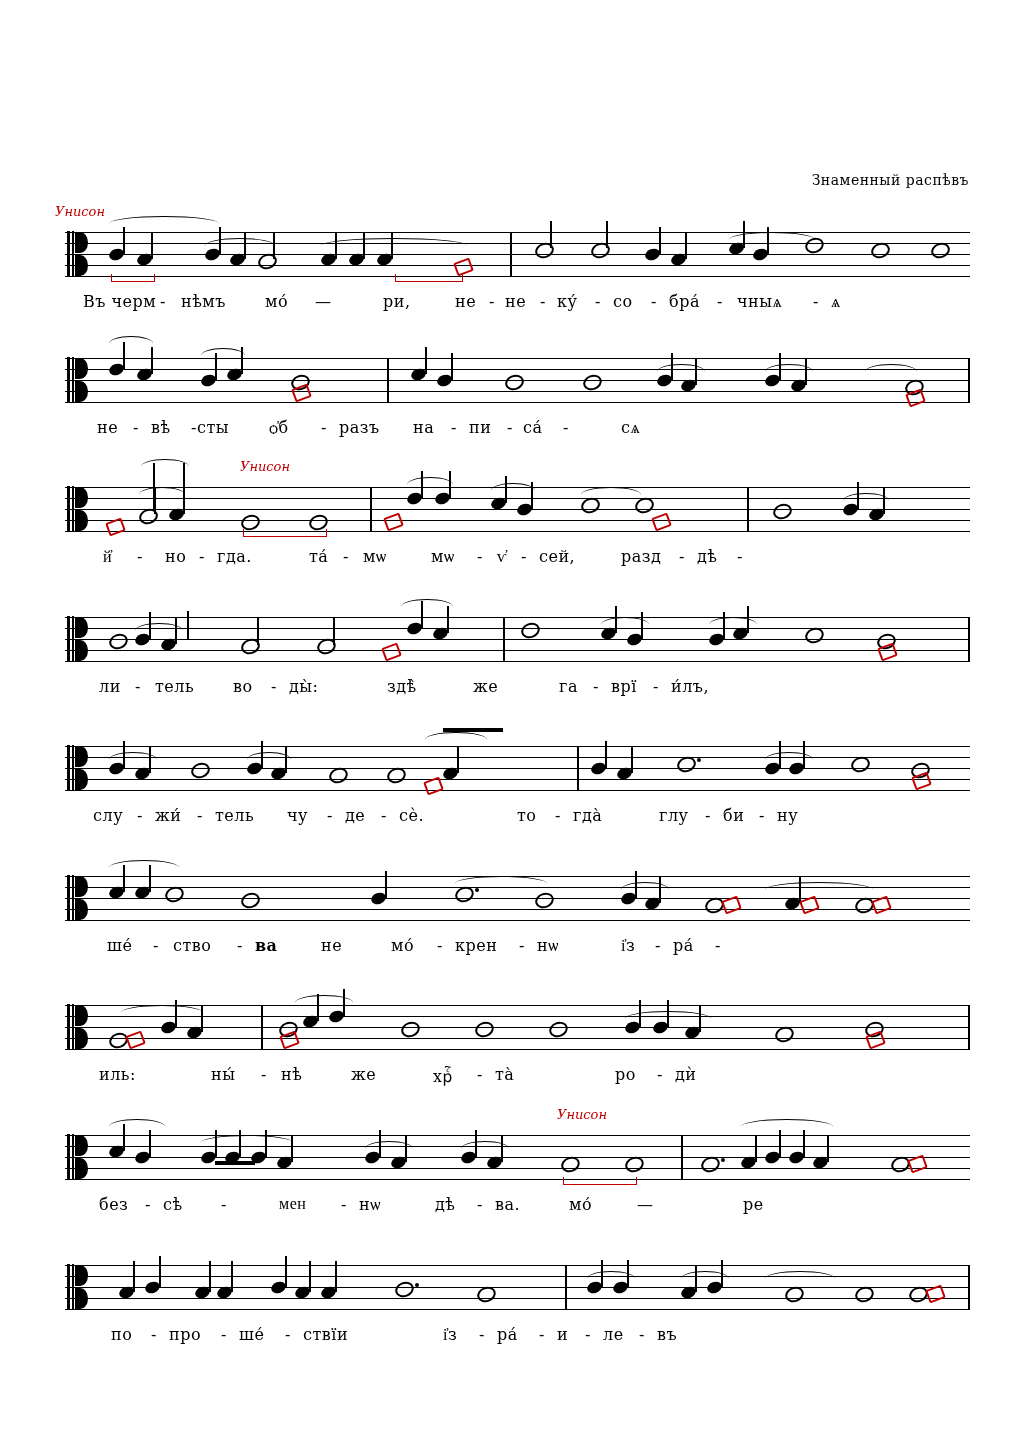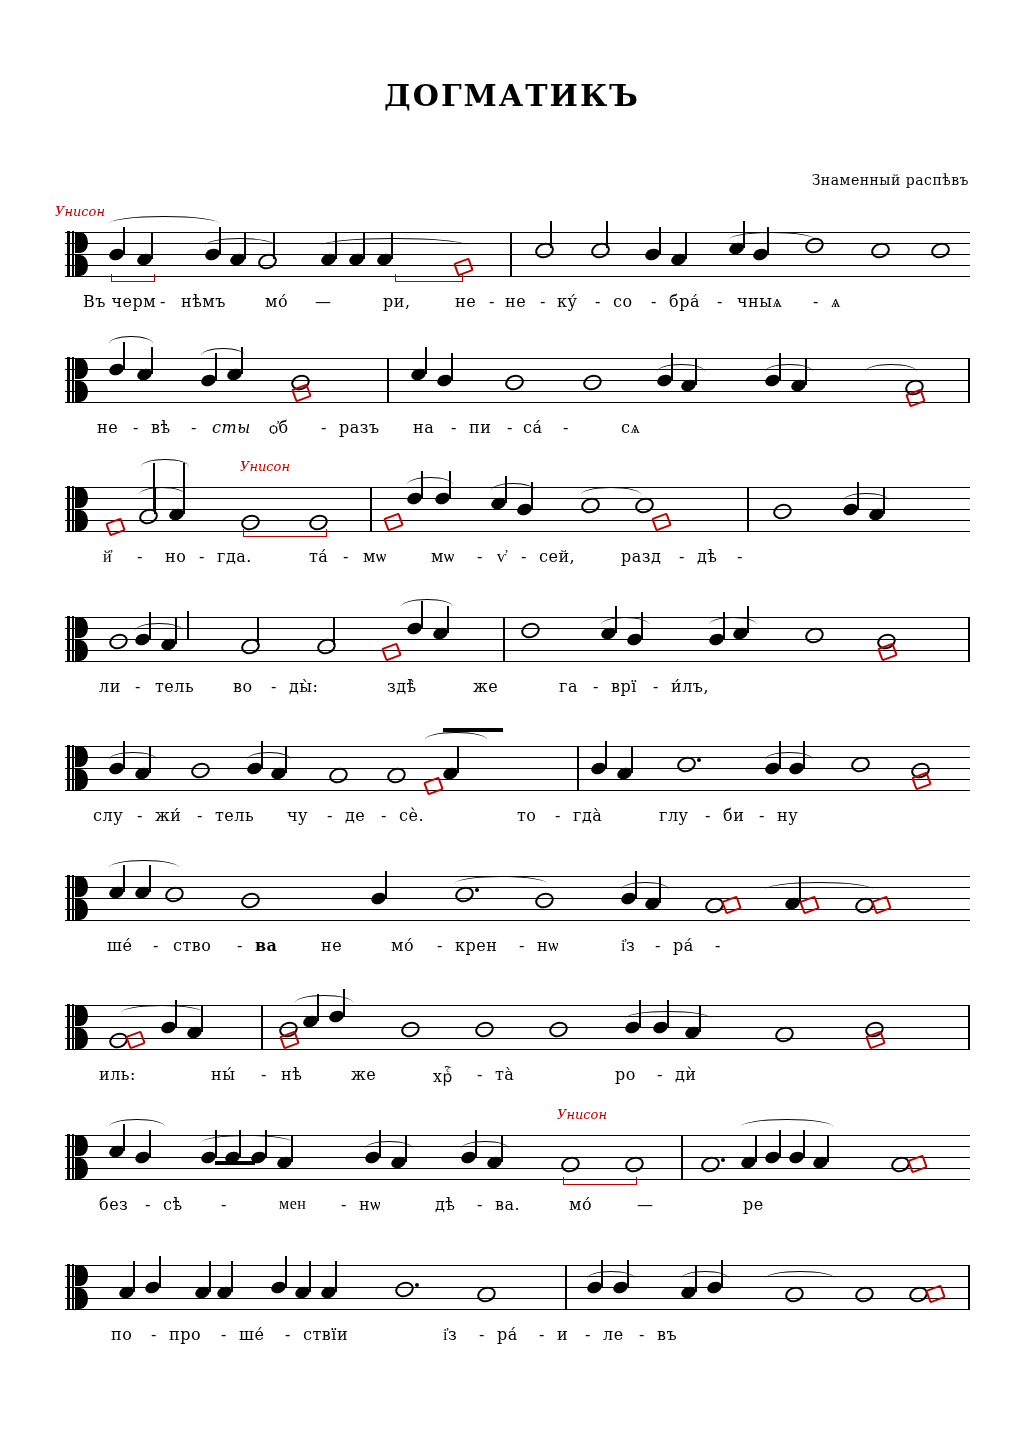--- a/index.html
+++ b/index.html
@@ -85,21 +85,20 @@
   
   .lyrics{position:absolute;width:905px;height:22px;text-align:center;}
   .lyric{position:absolute;font-family:"DejaVu Serif", serif;font-size:16px;
       white-space:nowrap;letter-spacing:0.5px;}
 </style>
 </head>
 <body>
 
 <div class="page">
 
-  <div class="title">ДОГМАТИКЪ</div>
   <div class="chant-type">Знаменный распѣвъ</div>
 
   <div class="system" style="top:232px;">
     <div class="unison-label" style="left:-10px;top:-28px;">Унисон</div>
     <div class="staff">
       <div class="line l0"></div>
         <div class="line l1"></div>
         <div class="line l2"></div>
         <div class="line l3"></div>
         <div class="line l4"></div>
@@ -224,21 +223,21 @@
       <div class="slur" style="left:592px;top:6px;width:48px;"></div>
       <div class="slur" style="left:700px;top:6px;width:48px;"></div>
       <div class="slur" style="left:800px;top:6px;width:52px;"></div>
       <div class="barline endline" style="left:903px;"></div>
     </div>
     <div class="lyrics" style="top:60px;">
         <span class="lyric" style="left: 32px;">не</span>
         <span class="lyric" style="left: 68px;">-</span>
         <span class="lyric" style="left: 86px;">вѣ</span>
         <span class="lyric" style="left: 126px;">-</span>
-        <span class="lyric" style="left: 147px; font-style: italic;">сты</span>
+        <span class="lyric" style="left: 132px;">сты</span>
         <span class="lyric" style="left: 204px;">ѻ҆б</span>
         <span class="lyric" style="left: 256px;">-</span>
         <span class="lyric" style="left: 274px;">разъ</span>
         <span class="lyric" style="left: 348px;">на</span>
         <span class="lyric" style="left: 386px;">-</span>
         <span class="lyric" style="left: 404px;">пи</span>
         <span class="lyric" style="left: 442px;">-</span>
         <span class="lyric" style="left: 458px;">са́</span>
         <span class="lyric" style="left: 498px;">-</span>
         <span class="lyric" style="left: 556px;">сѧ</span>

